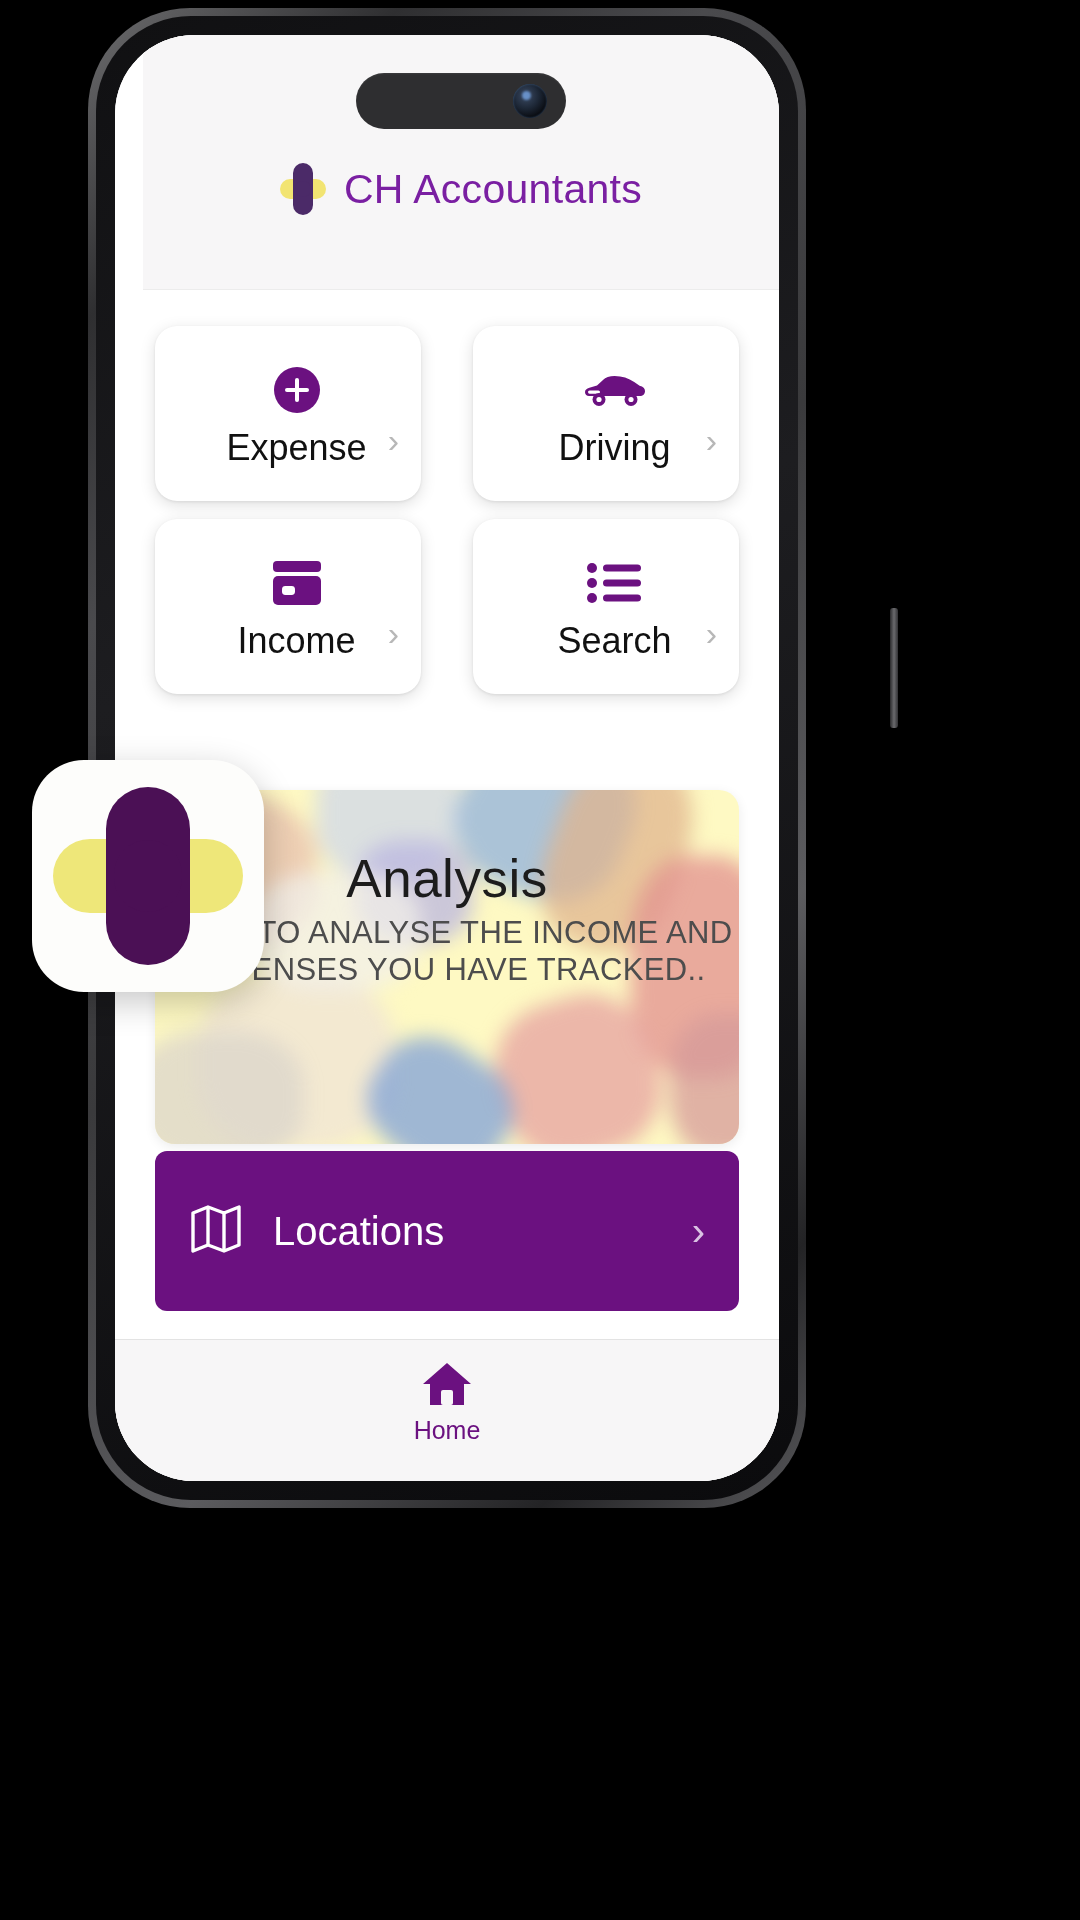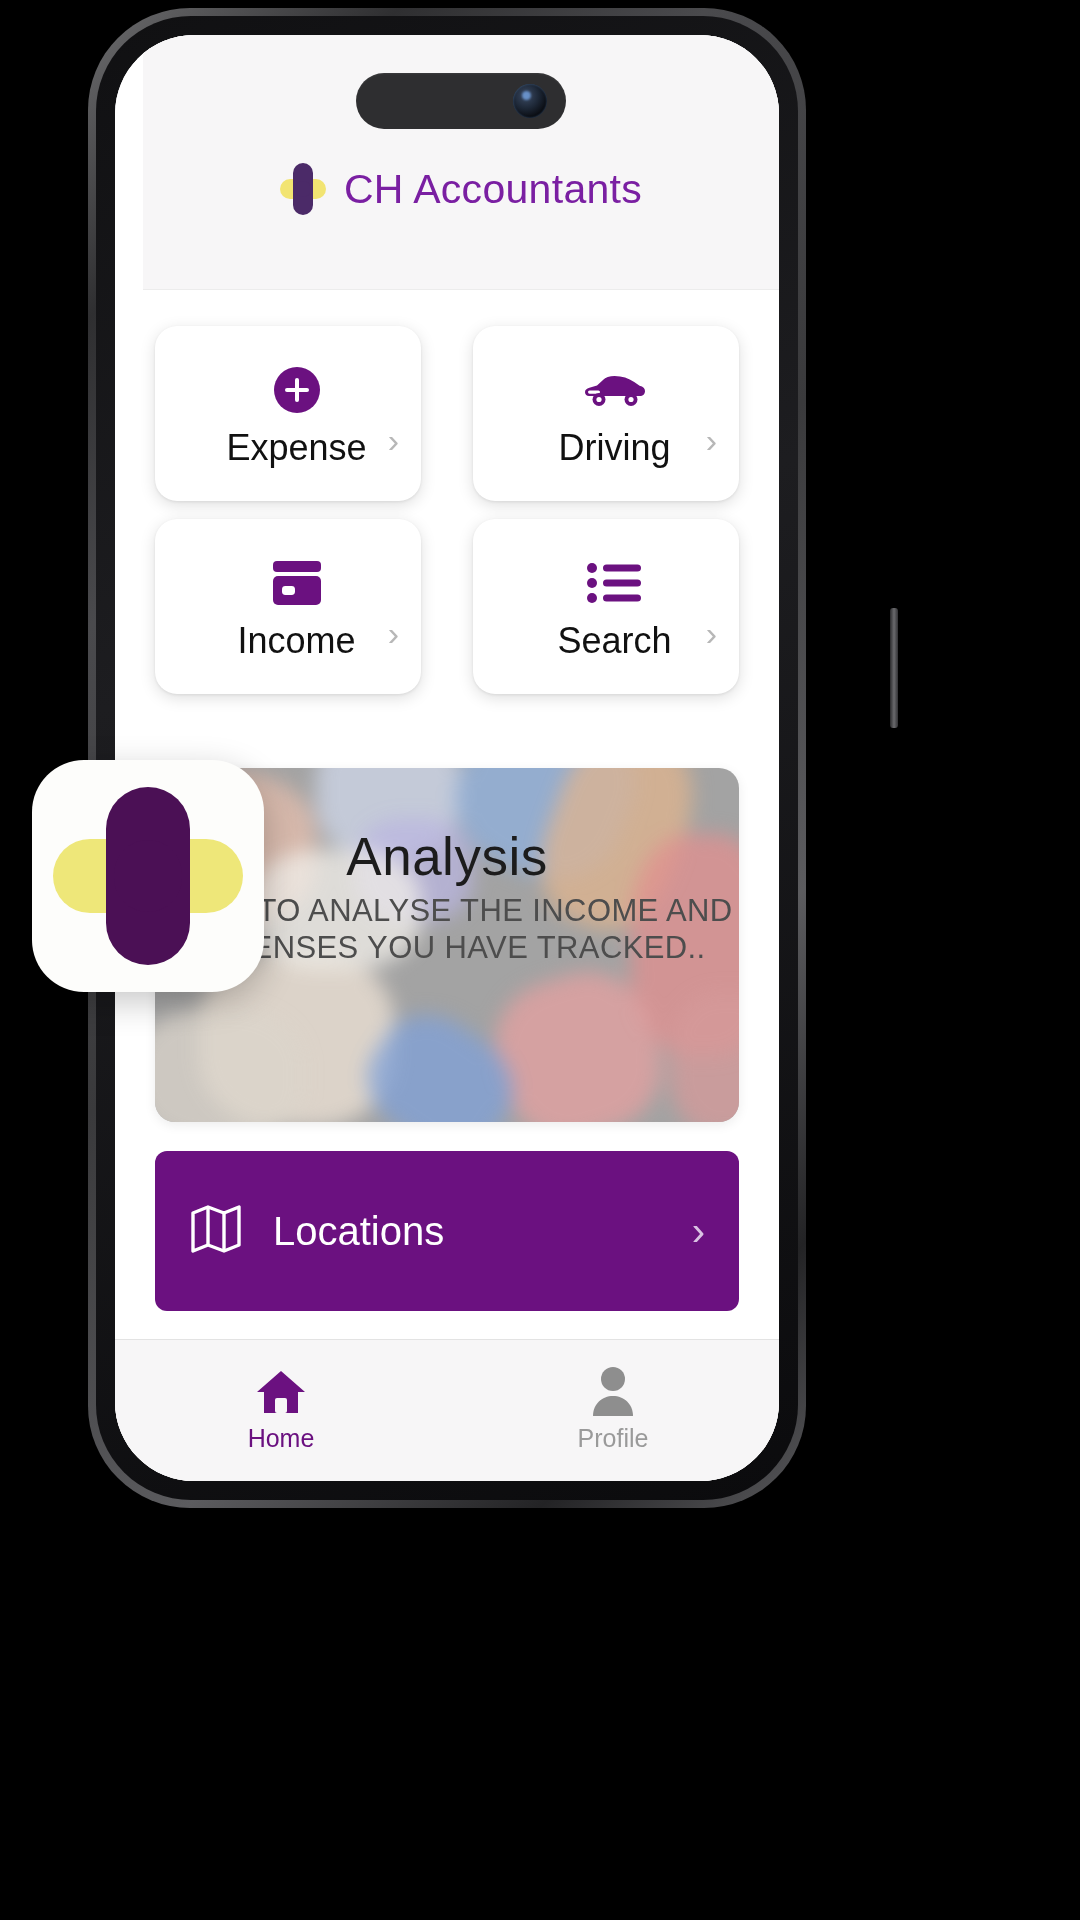--- a/index.html
+++ b/index.html
@@ -98,22 +98,22 @@
 
   .plus-circle{
     width:46px; height:46px; border-radius:50%; background:#6b1180;
     display:flex; align-items:center; justify-content:center;
   }
   .plus-circle:before{ content:""; position:absolute; width:24px; height:4px; background:#fff; border-radius:2px; }
   .plus-circle:after{ content:""; position:absolute; width:4px; height:24px; background:#fff; border-radius:2px; }
 
   
   .banner{
-    position:relative; margin-top:74px; height:354px; border-radius:20px; overflow:hidden;
-    background:#a3a3a3;
+    position:relative; margin-top:96px; height:354px; border-radius:20px; overflow:hidden;
+    background:#fef9c3;
     box-shadow:0 3px 12px rgba(0,0,0,.08);
   }
   .banner-bg{ position:absolute; inset:0; filter:blur(9px); transform:scale(1.12); }
   .bb{ position:absolute; border-radius:40%; opacity:.75; }
   .banner-text{
     position:absolute; left:0; right:0; top:58px; text-align:center;
   }
   .banner-title{ font-size:53px; color:#1c1c1c; letter-spacing:.5px; }
   .banner-sub{ margin-top:6px; font-size:31px; line-height:1.18; color:#4d4d4d; letter-spacing:.4px; padding:0 4px; }
 
@@ -122,21 +122,21 @@
     position:absolute; left:40px; right:40px; bottom:28px; height:160px;
     background:#6b1180; border-radius:12px;
     display:flex; align-items:center; padding:8px 34px; gap:30px;
   }
   .loc-label{ font-size:40px; color:#fff; flex:1; }
   .loc-chev{ color:#d9c2e3; font-size:40px; line-height:1; }
 
   
   .tabbar{
     flex:none; height:142px; background:#f7f6f7; border-top:1px solid #e3e3e3;
-    display:flex; align-items:flex-start; padding-top:24px;
+    display:flex; align-items:flex-start; padding-top:16px;
   }
   .tab{ flex:1; display:flex; flex-direction:column; align-items:center; gap:8px; }
   .tab-ico{ height:52px; display:flex; align-items:flex-end; }
   .tab-label{ font-size:25px; }
   .tab.active .tab-label{ color:#6b1180; }
   .tab .tab-label{ color:#9a9a9a; }
 
   
   .app-icon{
     position:absolute; left:32px; top:760px; width:232px; height:232px;
@@ -274,29 +274,20 @@
           <div class="tabbar">
             <div class="tab active">
               <span class="tab-ico">
                 <svg width="52" height="48" viewBox="0 0 52 48" fill="#6b1180">
                   <path d="M26 3 L50 24 H43 V45 H9 V24 H2 Z"></path>
                   <rect x="20" y="30" width="12" height="15" rx="2" fill="#f7f6f7"></rect>
                 </svg>
               </span>
               <span class="tab-label">Home</span>
             </div>
-            <div class="tab">
-              <span class="tab-ico">
-                <svg width="46" height="50" viewBox="0 0 46 50" fill="#8e8e8e">
-                  <circle cx="23" cy="13" r="12"></circle>
-                  <path d="M3 50c0-12 9-20 20-20s20 8 20 20z"></path>
-                </svg>
-              </span>
-              <span class="tab-label">Profile</span>
-            </div>
           </div>
 
         </div>
       </div>
     </div>
   </div>
 
   <div class="app-icon">
     <div class="ai-mark">
       <div class="ai-h"></div>

